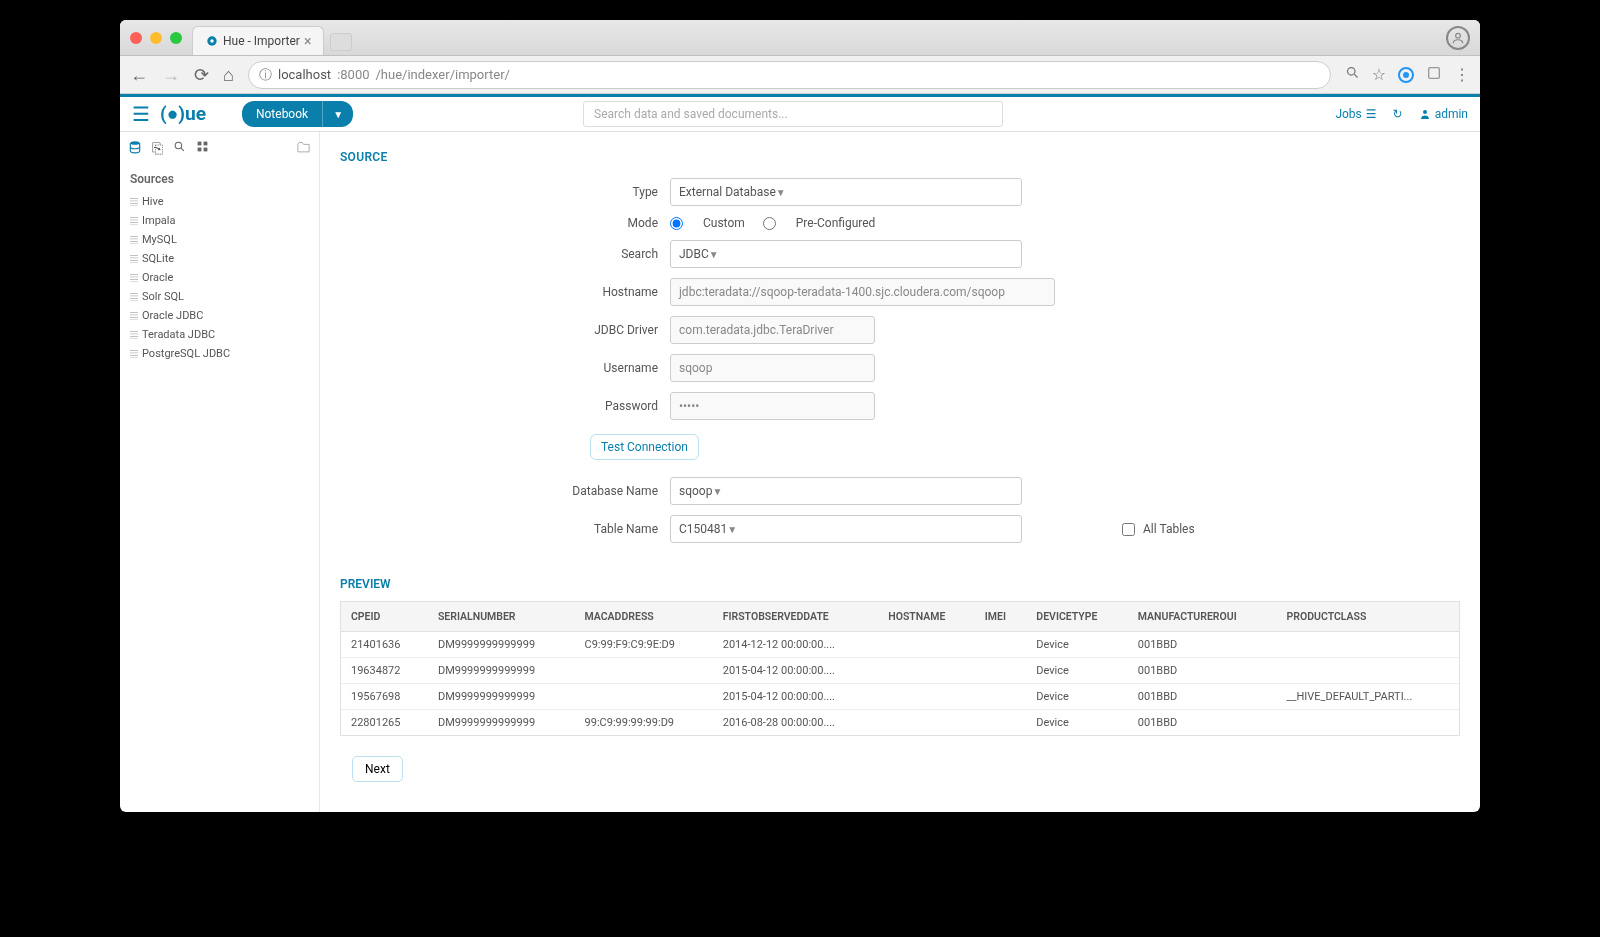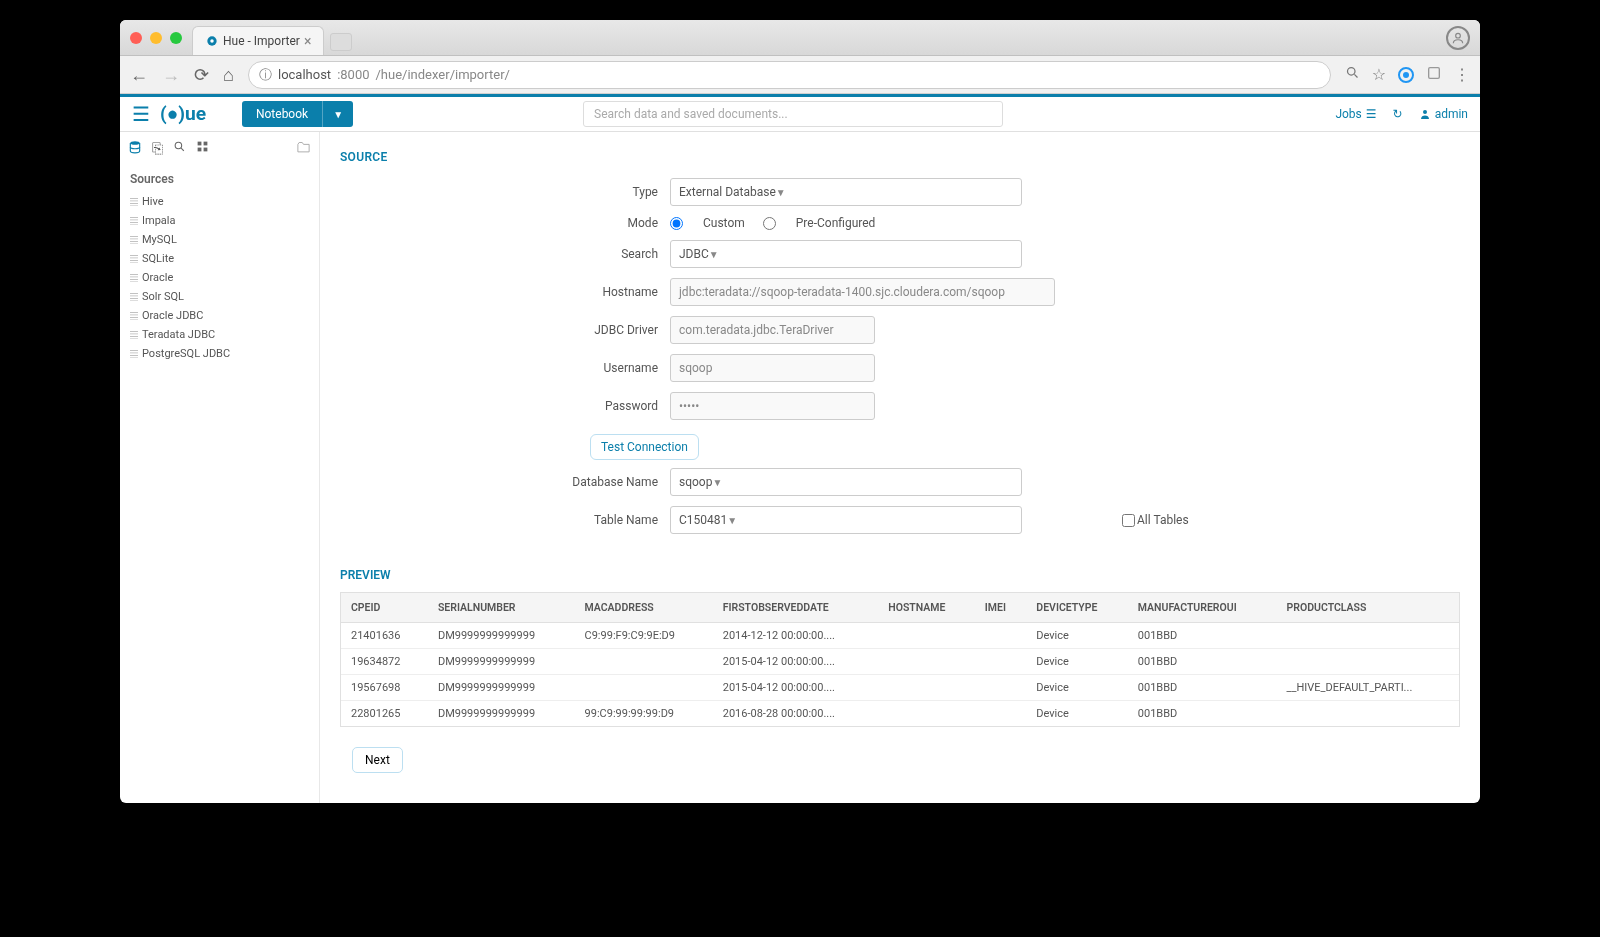--- a/index.html
+++ b/index.html
@@ -30,21 +30,21 @@
 .urlfield .path { color: #888; }
 .urlbar-right { display: flex; align-items: center; gap: 12px; color: #777; }
 .ext-dot { width: 16px; height: 16px; border-radius: 50%; border: 2px solid #2196f3; display: flex; align-items: center; justify-content: center; }
 .ext-dot::after { content: ''; width: 6px; height: 6px; background: #2196f3; border-radius: 50%; }
 
 
 .huebar { height: 38px; border-top: 3px solid #0b7fab; border-bottom: 1px solid #e0e0e0; display: flex; align-items: center; padding: 0 12px; gap: 10px; }
 .hamburger { color: #0b7fab; font-size: 20px; }
 .hue-logo { display: flex; align-items: center; font-weight: 700; font-size: 24px; color: #0b7fab; }
 .hue-logo svg { height: 24px; }
-.notebook-btn { background: #0b7fab; color: #fff; border-radius: 3px; display: flex; align-items: center; font-size: 12px; }
+.notebook-btn { background: #0b7fab; color: #fff; border-radius: 12px; display: flex; align-items: center; font-size: 12px; }
 .notebook-btn .label { padding: 6px 14px; border-right: 1px solid rgba(255,255,255,0.3); }
 .notebook-btn .caret { padding: 6px 10px; font-size: 10px; }
 .search { flex: 0 0 420px; margin-left: 220px; }
 .search input { width: 100%; height: 26px; border: 1px solid #ddd; border-radius: 3px; padding: 0 10px; font-size: 12px; color: #333; }
 .search input::placeholder { color: #aaa; }
 .huebar-right { margin-left: auto; display: flex; align-items: center; gap: 16px; font-size: 12px; color: #0b7fab; }
 .huebar-right .item { display: flex; align-items: center; gap: 4px; }
 
 
 .main { display: flex; min-height: 650px; }
@@ -66,22 +66,22 @@
   border: 1px solid #ccc; border-radius: 3px; height: 28px; padding: 0 8px; font-size: 12px; color: #555; background: #fff;
   display: flex; align-items: center;
 }
 .select { width: 352px; justify-content: flex-start; }
 .select .caret { color: #888; font-size: 10px; }
 .text-input { background: #f9f9f9; color: #888; }
 .text-input.w385 { width: 385px; }
 .text-input.w205 { width: 205px; }
 .radio-group { display: flex; gap: 18px; font-size: 12px; color: #555; align-items: center; }
 .radio-group label { display: flex; align-items: center; gap: 20px; }
-.test-btn { border: 1px solid #bcdff1; color: #0b7fab; background: #fff; border-radius: 6px; padding: 5px 10px; font-size: 12px; margin: 4px 0 8px 270px; display: inline-block; }
-.checkbox-label { font-size: 12px; color: #555; display: flex; align-items: center; gap: 2px; margin-left: 100px; }
+.test-btn { border: 1px solid #bcdff1; color: #0b7fab; background: #fff; border-radius: 6px; padding: 5px 10px; font-size: 12px; margin: 4px 0 17px 270px; display: inline-block; }
+.checkbox-label { font-size: 12px; color: #555; display: flex; align-items: center; gap: 8px; margin-left: 100px; }
 
 
 .preview-title { color: #0b7fab; font-size: 12px; font-weight: 600; padding: 24px 20px 10px; }
 .preview-table { margin: 0 20px; border: 1px solid #e0e0e0; font-size: 11px; }
 .preview-table-scroll { overflow-x: auto; }
 .preview-table table { width: 100%; border-collapse: collapse; }
 .preview-table th { background: #f5f5f5; text-align: left; padding: 8px 10px; color: #555; font-weight: 600; border-bottom: 1px solid #e0e0e0; white-space: nowrap; font-size: 10.5px; }
 .preview-table td { padding: 6px 10px; color: #555; border-bottom: 1px solid #eee; white-space: nowrap; }
 .preview-table tr:last-child td { border-bottom: none; }
 

